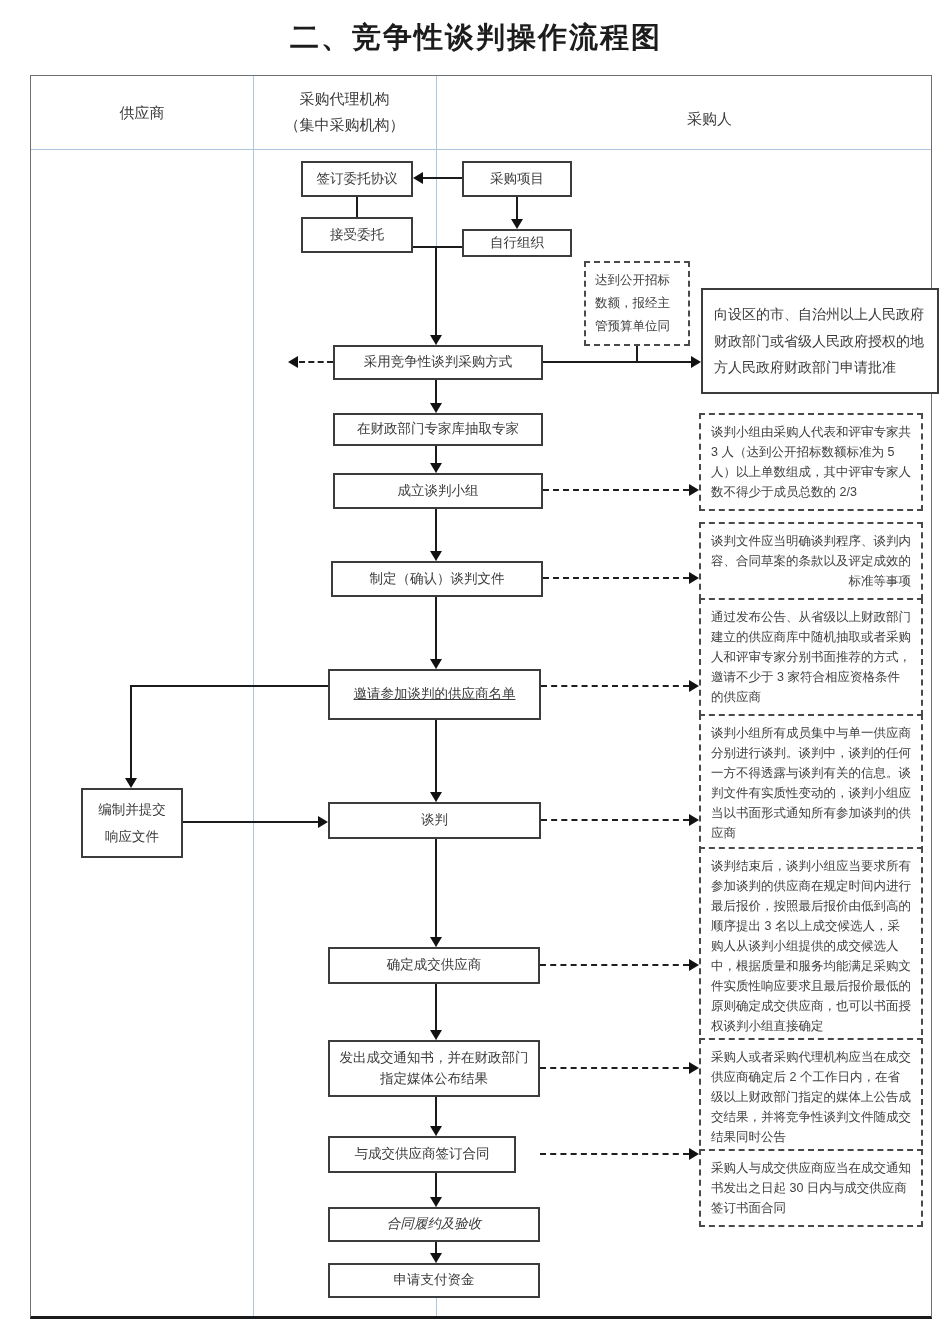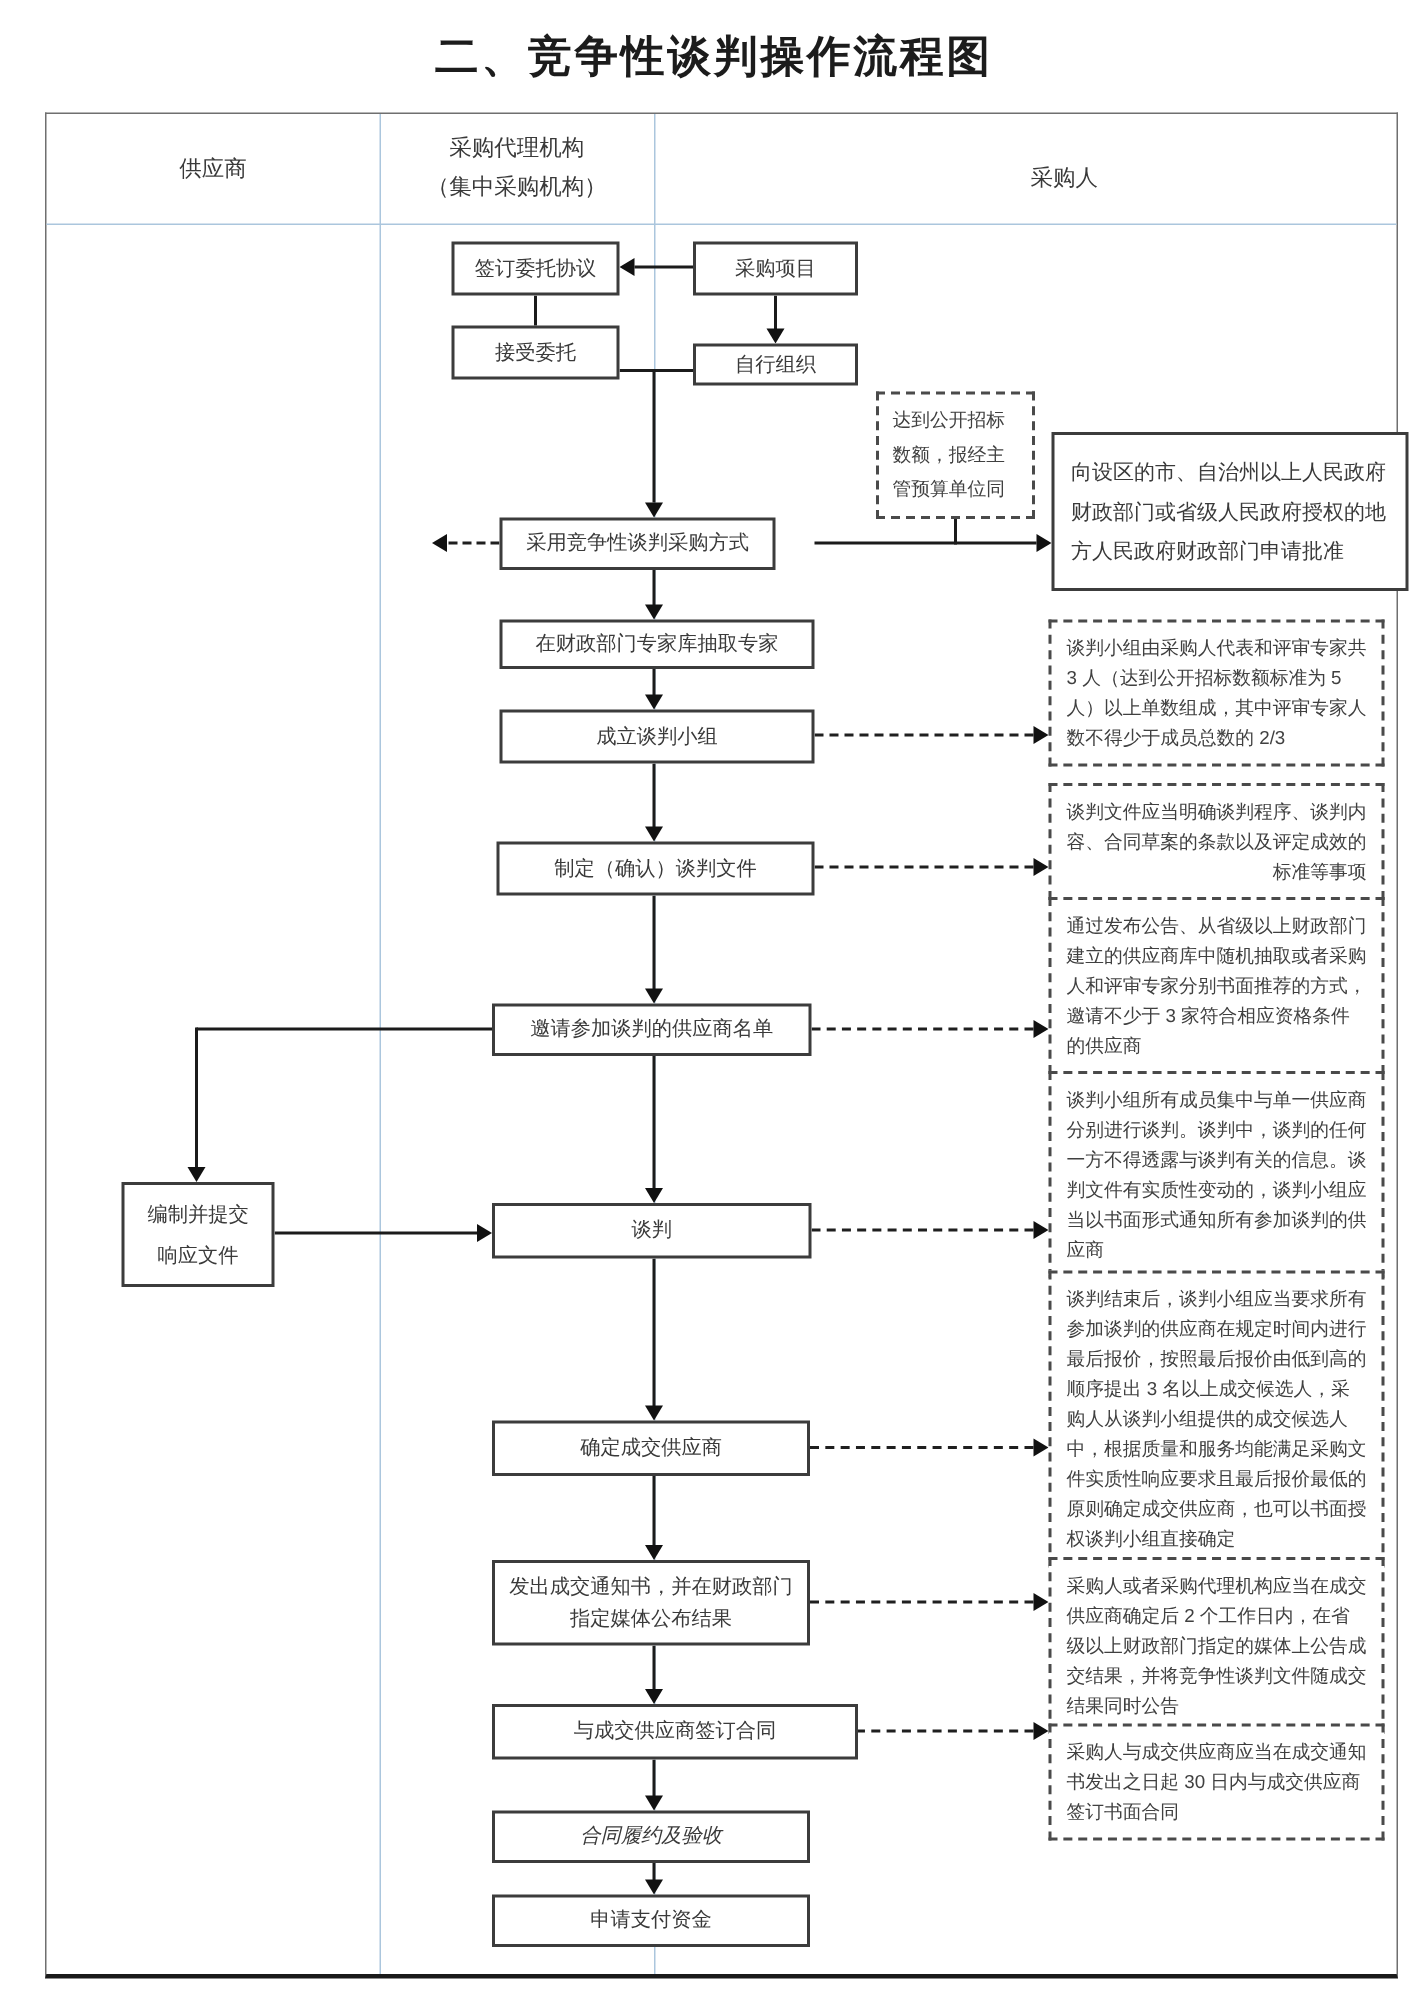--- a/index.html
+++ b/index.html
@@ -49,33 +49,33 @@
 
     <div class="node" style="left:270px;top:85px;width:112px;height:36px;">签订委托协议</div>
     <div class="node" style="left:431px;top:85px;width:110px;height:36px;">采购项目</div>
     <div class="node" style="left:270px;top:141px;width:112px;height:36px;">接受委托</div>
     <div class="node" style="left:431px;top:153px;width:110px;height:28px;">自行组织</div>
 
     <div class="note" style="left:553px;top:185px;width:106px;min-height:76px;line-height:23px;padding:6px 9px;">达到公开招标数额，报经主管预算单位同</div>
     <div class="node" style="left:670px;top:212px;width:238px;height:106px;font-size:14px;line-height:1.9;text-align:left;align-items:flex-start;padding:6px 11px;">向设区的市、自治州以上人民政府财政部门或省级人民政府授权的地方人民政府财政部门申请批准</div>
 
 
-    <div class="node" style="left:302px;top:269px;width:184px;height:35px;">采用竞争性谈判采购方式</div>
+    <div class="node" style="left:302px;top:269px;width:210px;height:35px;">采用竞争性谈判采购方式</div>
     <div class="node" style="left:302px;top:337px;width:210px;height:33px;">在财政部门专家库抽取专家</div>
     <div class="node" style="left:302px;top:397px;width:210px;height:36px;">成立谈判小组</div>
     <div class="node" style="left:300px;top:485px;width:212px;height:36px;">制定（确认）谈判文件</div>
-    <div class="node" style="left:297px;top:593px;width:213px;height:35px;">邀请参加谈判的供应商名单</div>
+    <div class="node" style="left:297px;top:593px;width:213px;height:51px;text-decoration:underline;">邀请参加谈判的供应商名单</div>
     <div class="node" style="left:50px;top:712px;width:102px;height:70px;line-height:2;">
       <div>编制并提交</div>
       <div>响应文件</div>
     </div>
     <div class="node" style="left:297px;top:726px;width:213px;height:37px;">谈判</div>
     <div class="node" style="left:297px;top:871px;width:212px;height:37px;">确定成交供应商</div>
     <div class="node" style="left:297px;top:964px;width:212px;height:57px;">发出成交通知书，并在财政部门指定媒体公布结果</div>
-    <div class="node" style="left:297px;top:1060px;width:244px;height:37px;">与成交供应商签订合同</div>
+    <div class="node" style="left:297px;top:1060px;width:188px;height:37px;">与成交供应商签订合同</div>
     <div class="node" style="left:297px;top:1131px;width:212px;height:35px;font-style:italic;">合同履约及验收</div>
     <div class="node" style="left:297px;top:1187px;width:212px;height:35px;">申请支付资金</div>
 
     <div class="note" style="left:668px;top:337px;width:224px;min-height:92px;">谈判小组由采购人代表和评审专家共 3 人（达到公开招标数额标准为 5 人）以上单数组成，其中评审专家人数不得少于成员总数的 2/3</div>
     <div class="note" style="left:668px;top:446px;width:224px;min-height:66px;text-align:right;">谈判文件应当明确谈判程序、谈判内容、合同草案的条款以及评定成效的标准等事项</div>
     <div class="note" style="left:668px;top:522px;width:224px;min-height:102px;">通过发布公告、从省级以上财政部门建立的供应商库中随机抽取或者采购人和评审专家分别书面推荐的方式，邀请不少于 3 家符合相应资格条件的供应商</div>
     <div class="note" style="left:668px;top:638px;width:224px;min-height:120px;">谈判小组所有成员集中与单一供应商分别进行谈判。谈判中，谈判的任何一方不得透露与谈判有关的信息。谈判文件有实质性变动的，谈判小组应当以书面形式通知所有参加谈判的供应商</div>
     <div class="note" style="left:668px;top:771px;width:224px;min-height:188px;">谈判结束后，谈判小组应当要求所有参加谈判的供应商在规定时间内进行最后报价，按照最后报价由低到高的顺序提出 3 名以上成交候选人，采购人从谈判小组提供的成交候选人中，根据质量和服务均能满足采购文件实质性响应要求且最后报价最低的原则确定成交供应商，也可以书面授权谈判小组直接确定</div>
     <div class="note" style="left:668px;top:962px;width:224px;min-height:100px;">采购人或者采购代理机构应当在成交供应商确定后 2 个工作日内，在省级以上财政部门指定的媒体上公告成交结果，并将竞争性谈判文件随成交结果同时公告</div>
     <div class="note" style="left:668px;top:1073px;width:224px;min-height:70px;">采购人与成交供应商应当在成交通知书发出之日起 30 日内与成交供应商签订书面合同</div>

